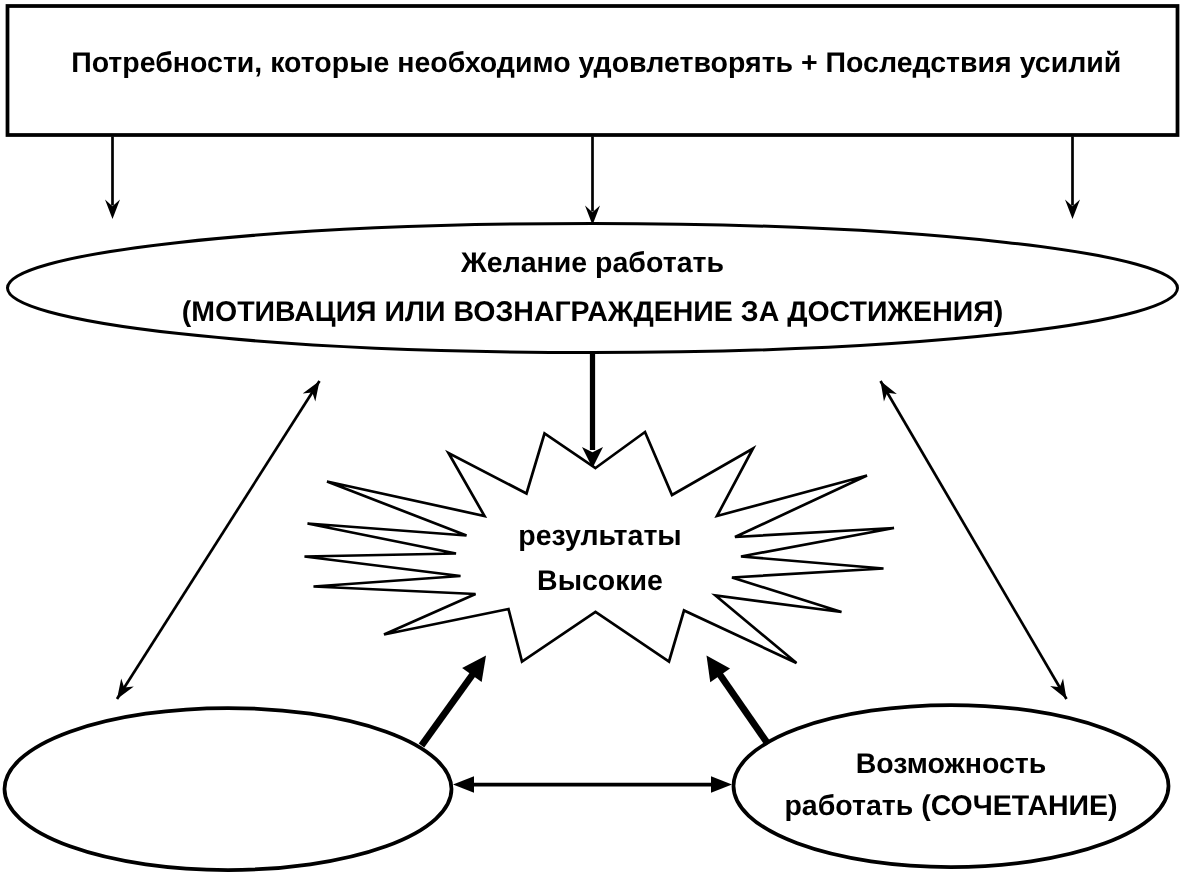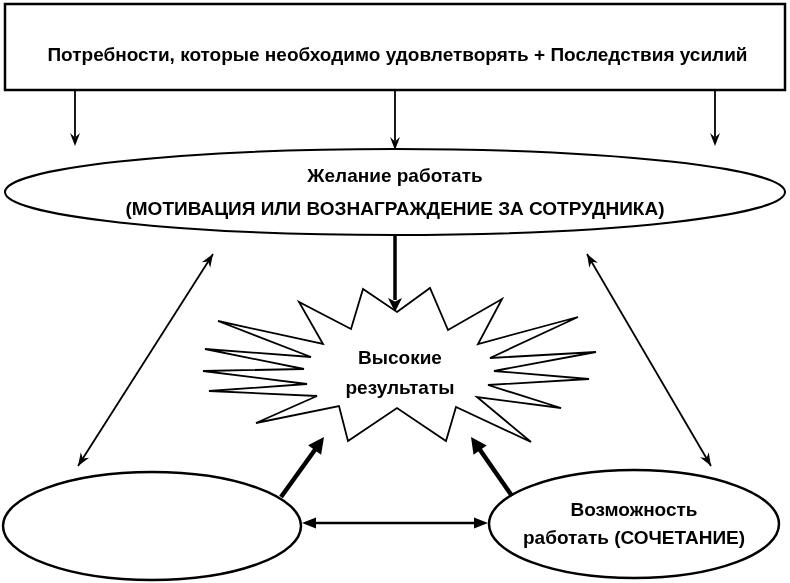--- a/index.html
+++ b/index.html
@@ -75,32 +75,32 @@
       <polygon points="471,437 486.7,445.6 473.5,454.8" stroke="none"></polygon>
     </g>
 
     <g stroke="#000" fill="#000">
       <line x1="312" y1="523" x2="478" y2="523" stroke-width="2.5"></line>
       <polygon points="302,523 316,517.5 316,528.5" stroke="none"></polygon>
       <polygon points="488,523 474,517.5 474,528.5" stroke="none"></polygon>
     </g>
   </svg>
 
-  <div class="label lh36" style="left:5px;top:12px;width:785px;height:86px;text-align:center;">
+  <div class="label lh36" style="left:5px;top:0;width:785px;height:86px;text-align:center;">
     <div class="line">Потребности, которые необходимо удовлетворять + Последствия усилий</div>
   </div>
 
   <div class="label lh33" style="left:5px;top:149px;width:780px;height:86px;">
     <div class="line">Желание работать</div>
-    <div class="line">(МОТИВАЦИЯ ИЛИ ВОЗНАГРАЖДЕНИЕ ЗА СОТРУДНИКА)</div>
+    <div class="line">(МОТИВАЦИЯ ИЛИ ВОЗНАГРАЖДЕНИЕ ЗА ДОСТИЖЕНИЯ)</div>
   </div>
 
   <div class="label lh30" style="left:300px;top:340px;width:200px;height:66px;">
+    <div class="line">результаты</div>
     <div class="line">Высокие</div>
-    <div class="line">результаты</div>
   </div>
 
 
   <div class="label lh28" style="left:489px;top:496px;width:290px;height:56px;">
     <div class="line">Возможность</div>
     <div class="line">работать (СОЧЕТАНИЕ)</div>
   </div>
 
 </div>
 

